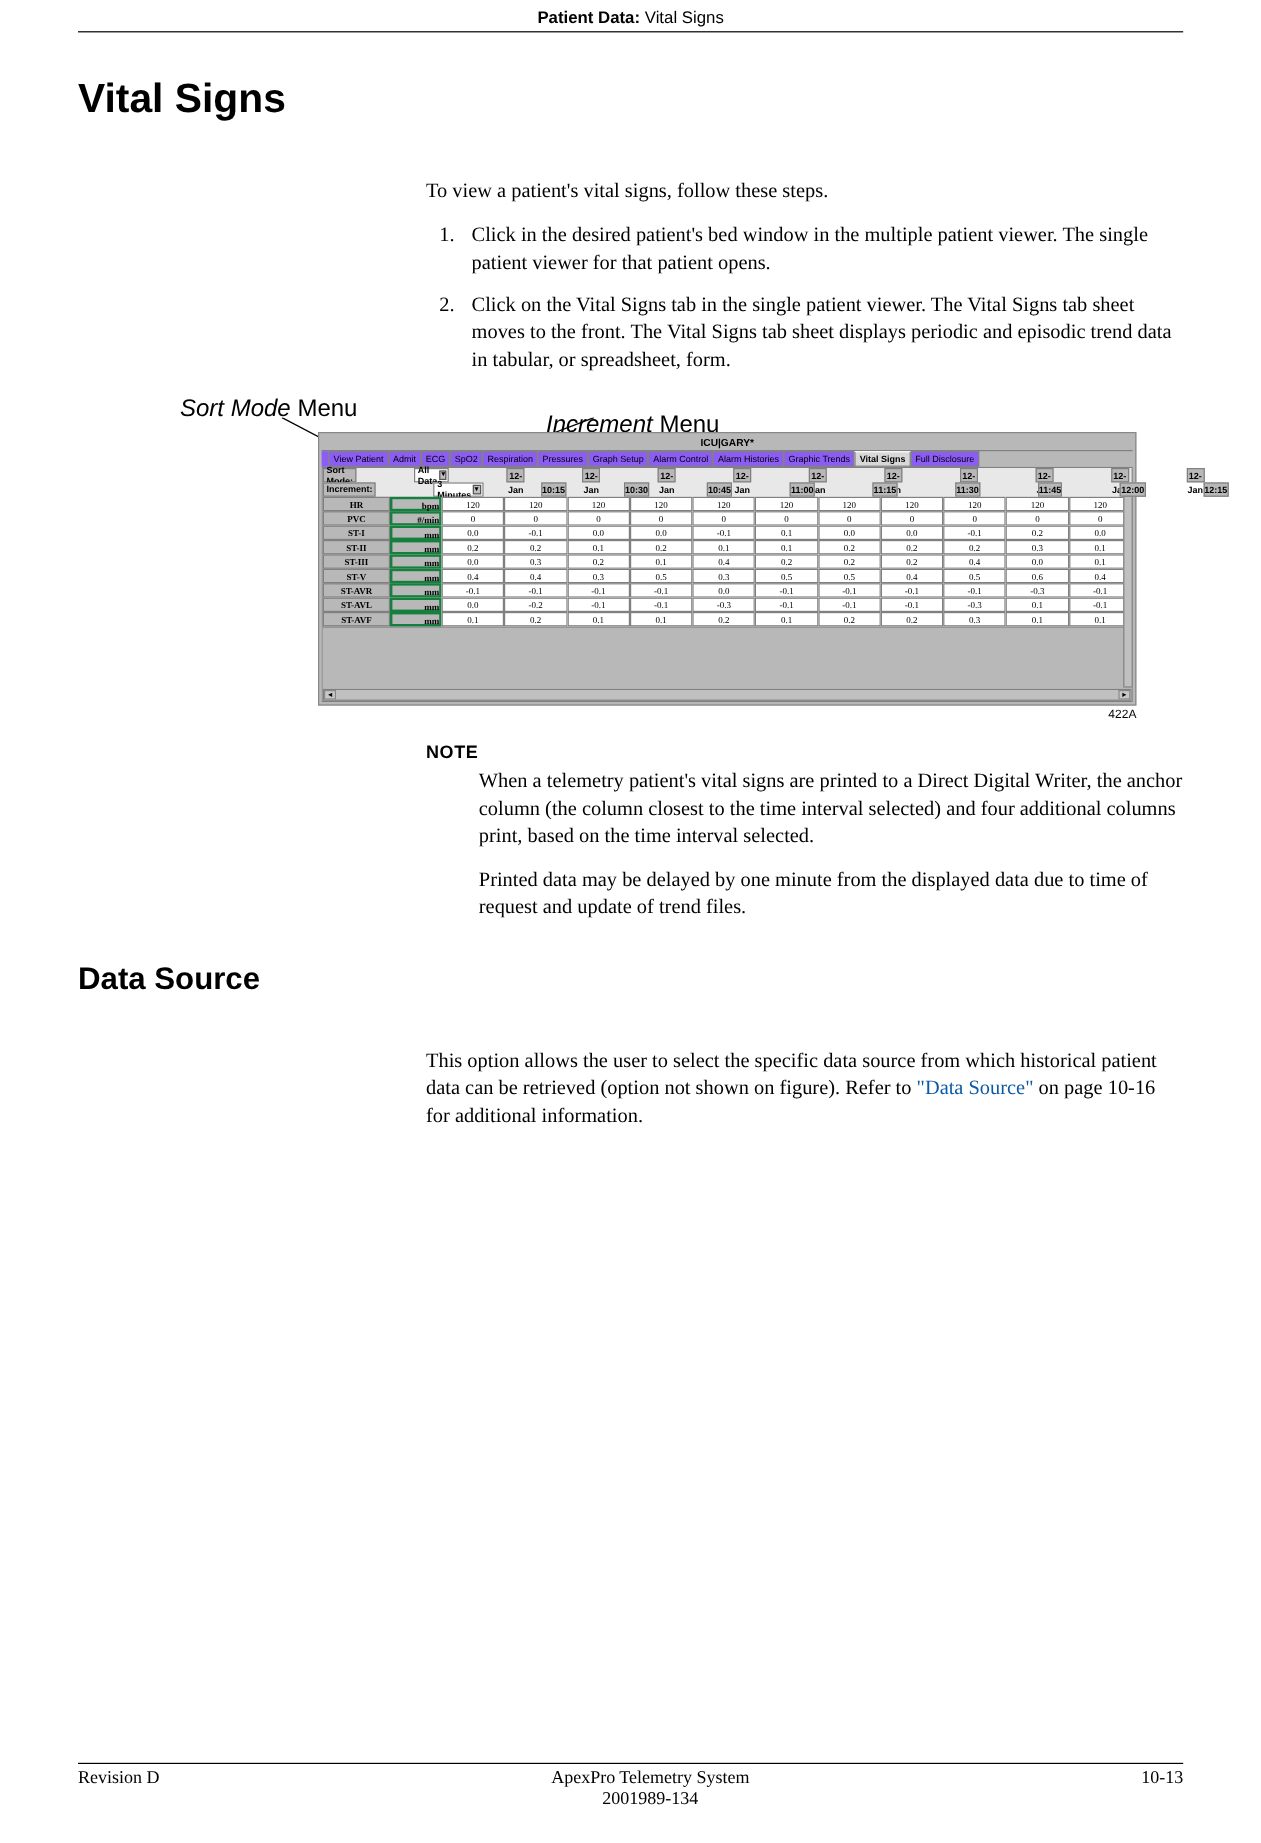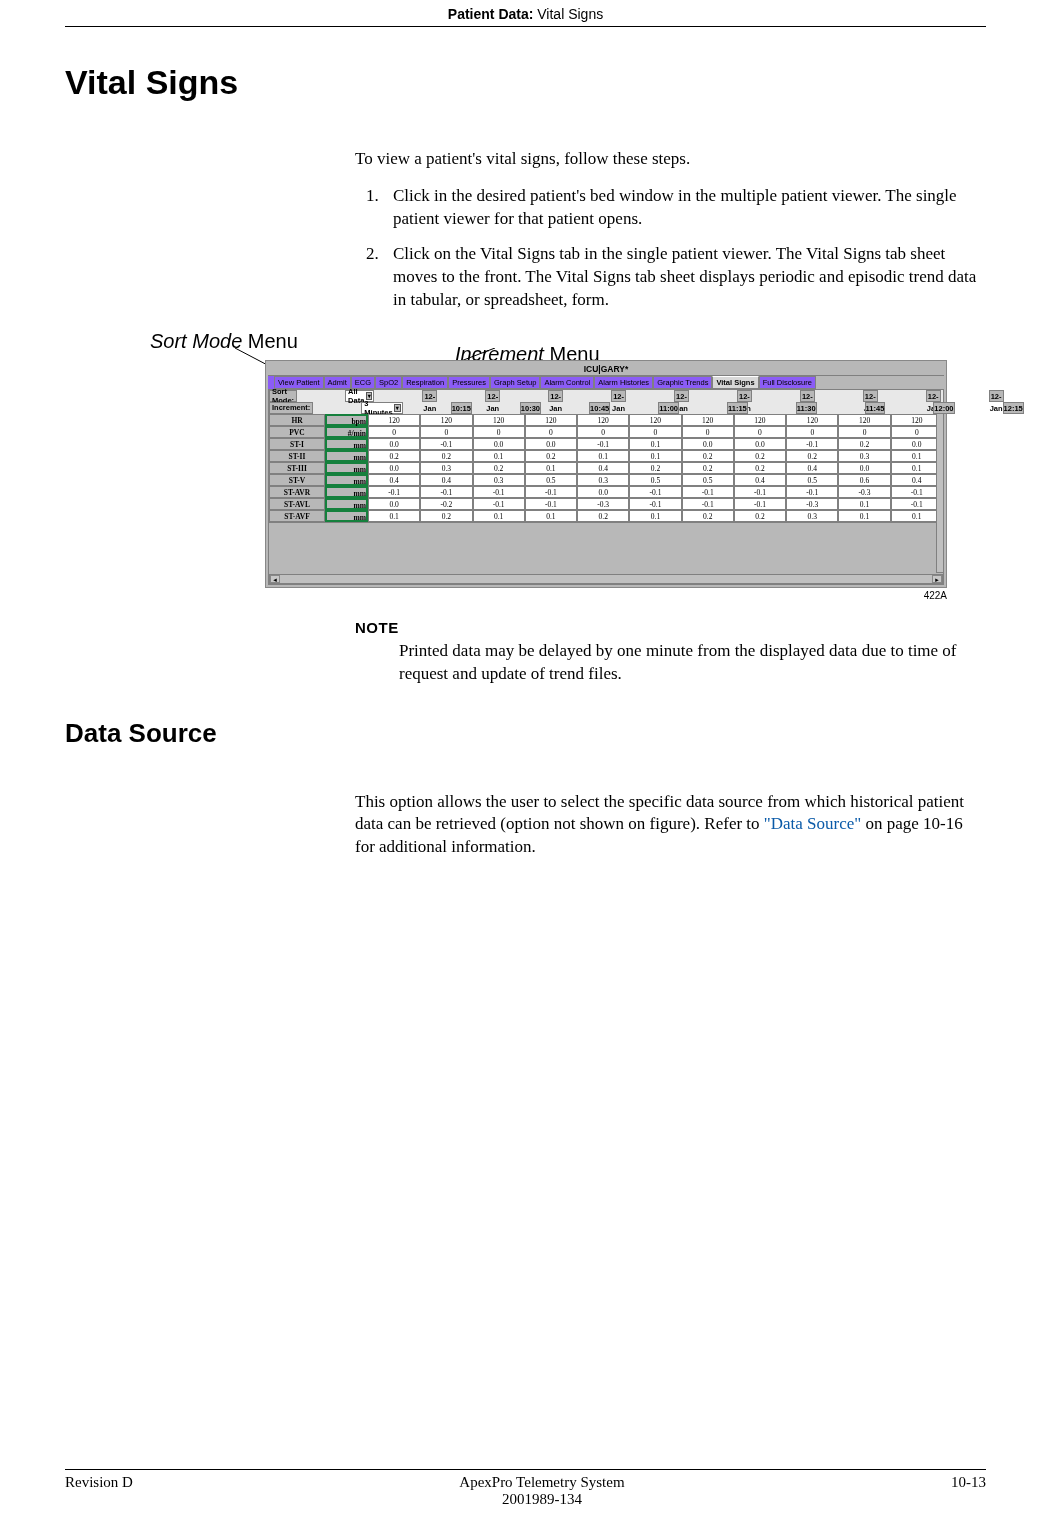--- a/index.html
+++ b/index.html
@@ -359,20 +359,21 @@
         <div class="sb-btn">▸</div>
       </div>
     </div>
     <div class="vsb"></div>
   </div>
   <div class="img-num">422A</div>
 
   <div class="body-col" style="margin-top:18px;">
     <div class="note-label">NOTE</div>
     <div class="note-body">
+      <p>When a telemetry patient's vital signs are printed to a Direct Digital Writer, the anchor column (the column closest to the time interval selected) and four additional columns print, based on the time interval selected.</p>
       <p>Printed data may be delayed by one minute from the displayed data due to time of request and update of trend files.</p>
     </div>
   </div>
 
   <h2 class="subsection">Data Source</h2>
 
   <div class="body-col">
     <p>
       <span>This option allows the user to select the specific data source from which historical patient data can be retrieved (option not  shown on figure). Refer to </span><span class="link-ds">"Data Source"</span><span> on page 10-16 for additional information.</span>
     </p>

